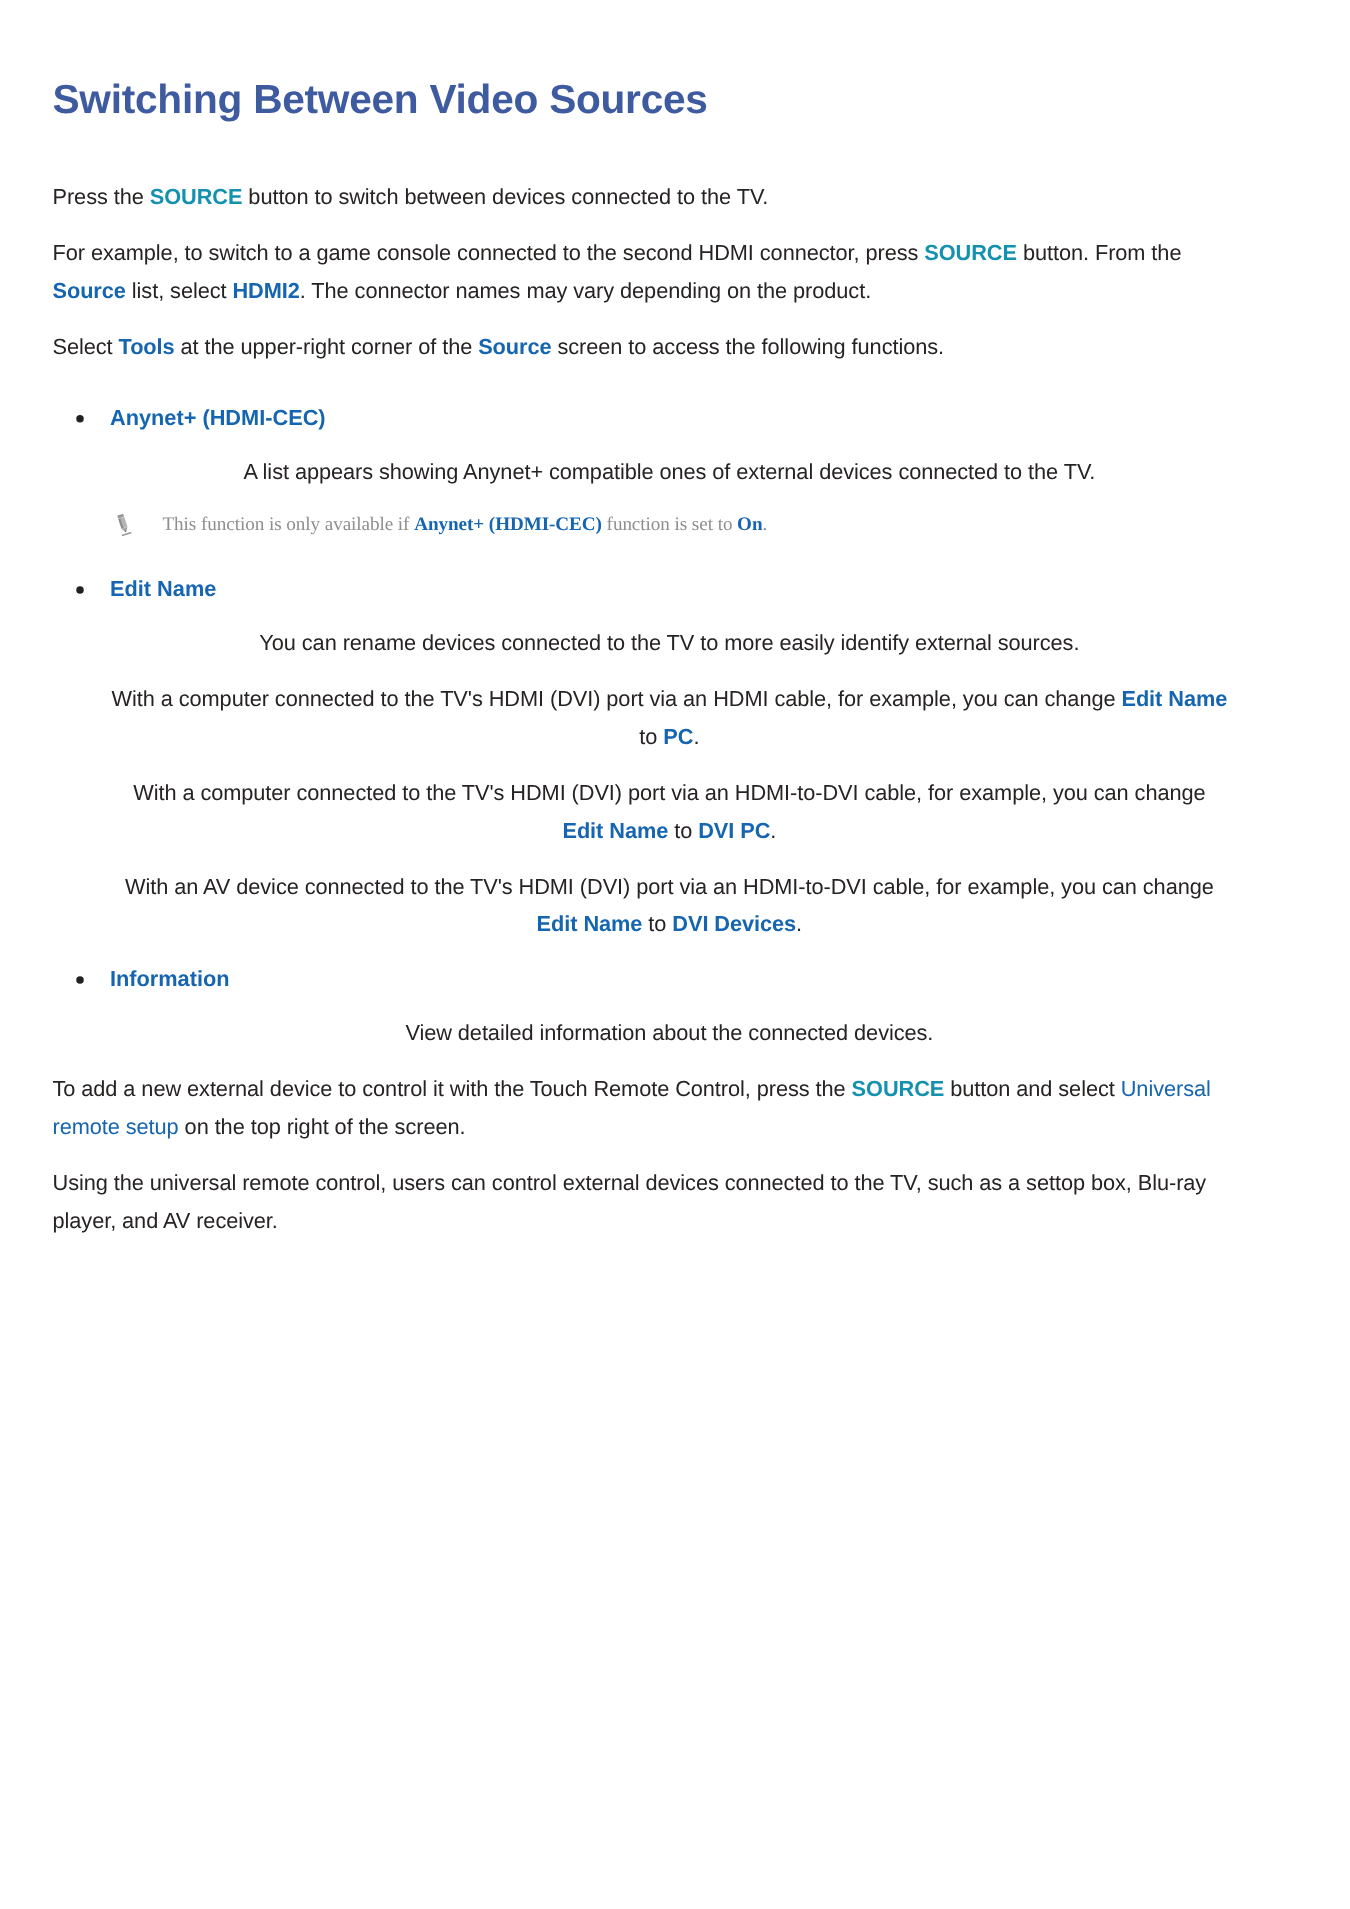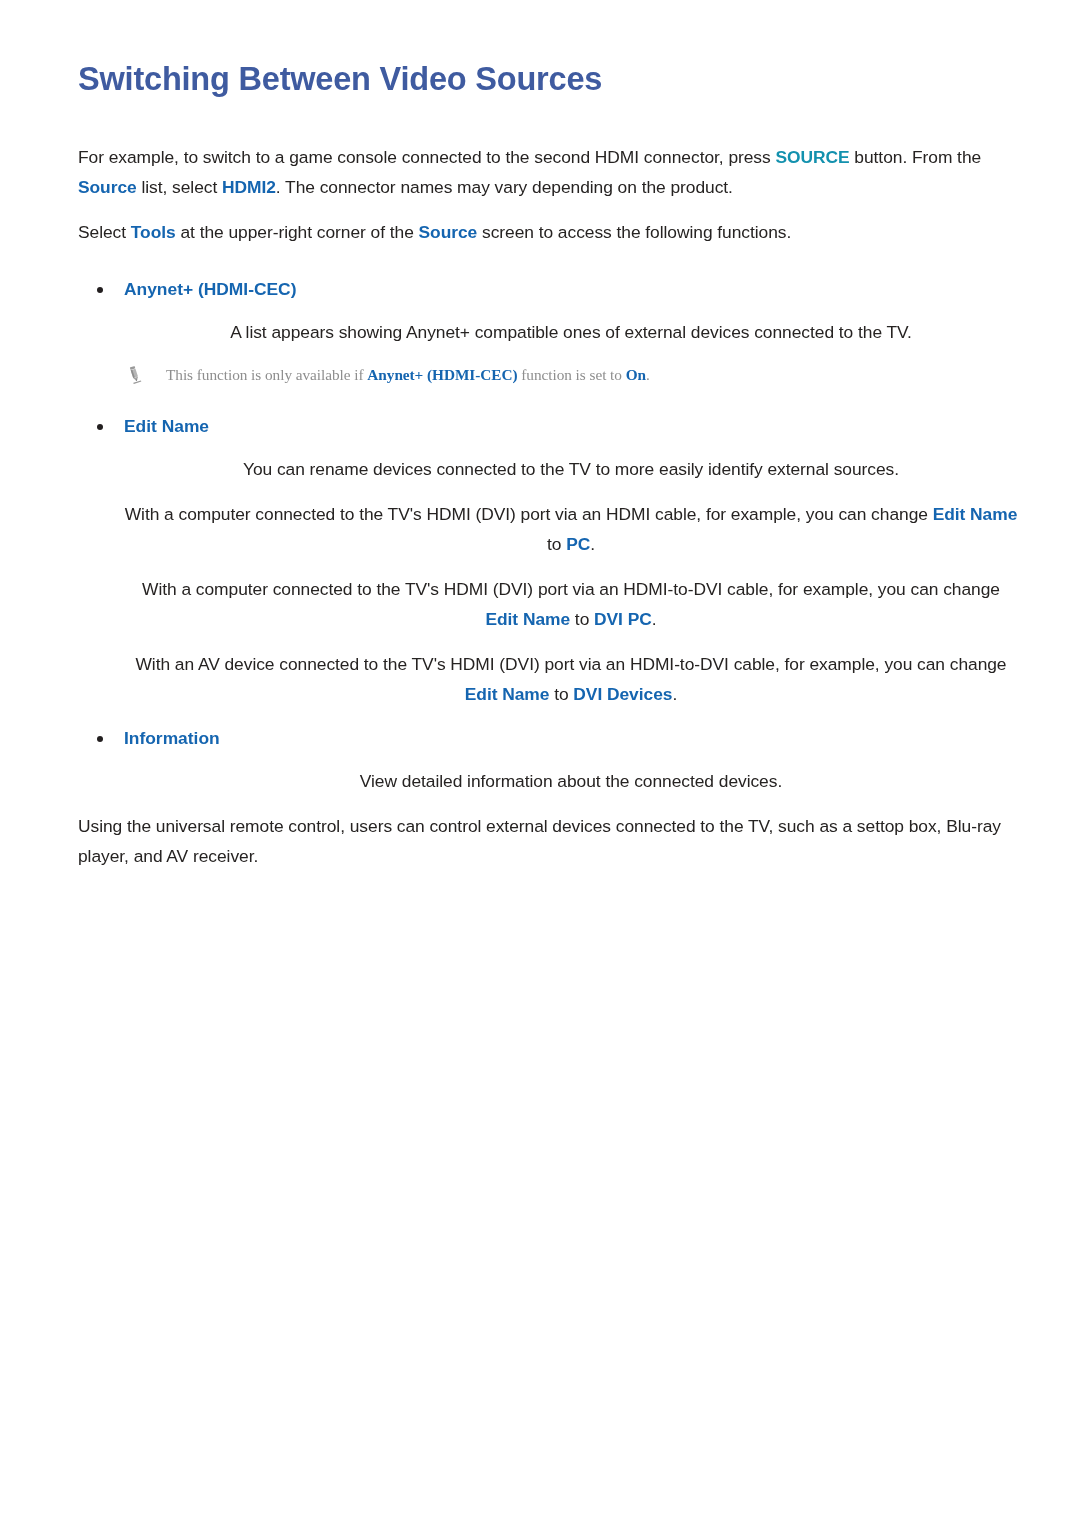--- a/index.html
+++ b/index.html
@@ -12,21 +12,21 @@
     height: 1527px;
     font-family: "Liberation Sans", "DejaVu Sans", sans-serif;
     color: #231f20;
     -webkit-font-smoothing: antialiased;
   }
   .page {
     position: relative;
     width: 1080px;
     height: 1527px;
     box-sizing: border-box;
-    padding: 62px 62px 0 78px;
+    padding: 62px 62px 0 42px;
     background: #ffffff;
   }
   h1.title {
     font-size: 32.5px;
     line-height: 1.1;
     font-weight: bold;
     color: #3f5ba0;
     margin: 0 0 44px 0;
     letter-spacing: -0.2px;
   }
@@ -106,20 +106,21 @@
 
   .trailing { margin-top: 22px; }
 </style>
 </head>
 <body>
 
 <div class="page">
 
   <h1 class="title">Switching Between Video Sources</h1>
 
+  <p class="body"><span>Press the </span><span class="teal">SOURCE</span><span> button to switch between devices connected to the TV.</span></p>
 
   <p class="body"><span>For example, to switch to a game console connected to the second HDMI connector, press </span><span class="teal">SOURCE</span><span> button. From the </span><span class="blue">Source</span><span> list, select </span><span class="blue">HDMI2</span><span>. The connector names may vary depending on the product.</span></p>
 
   <p class="body tight"><span>Select </span><span class="blue">Tools</span><span> at the upper-right corner of the </span><span class="blue">Source</span><span> screen to access the following functions.</span></p>
 
   <ul class="bullets">
 
     <li class="bullet-item">
       <div class="bullet-head">
         <span class="dot"></span><span>Anynet+ (HDMI-CEC)</span>
@@ -164,16 +165,17 @@
         <span class="dot"></span><span>Information</span>
       </div>
       <div class="sub-body">
         <p>View detailed information about the connected devices.</p>
       </div>
     </li>
 
 
   </ul>
 
+  <p class="body trailing"><span>To add a new external device to control it with the Touch Remote Control, press the </span><span class="teal">SOURCE</span><span> button and select </span><span class="blue-plain">Universal remote setup</span><span> on the top right of the screen.</span></p>
 
   <p class="body">Using the universal remote control, users can control external devices connected to the TV, such as a settop box, Blu-ray player, and AV receiver.</p>
 
 </div>
 
 </body></html>

